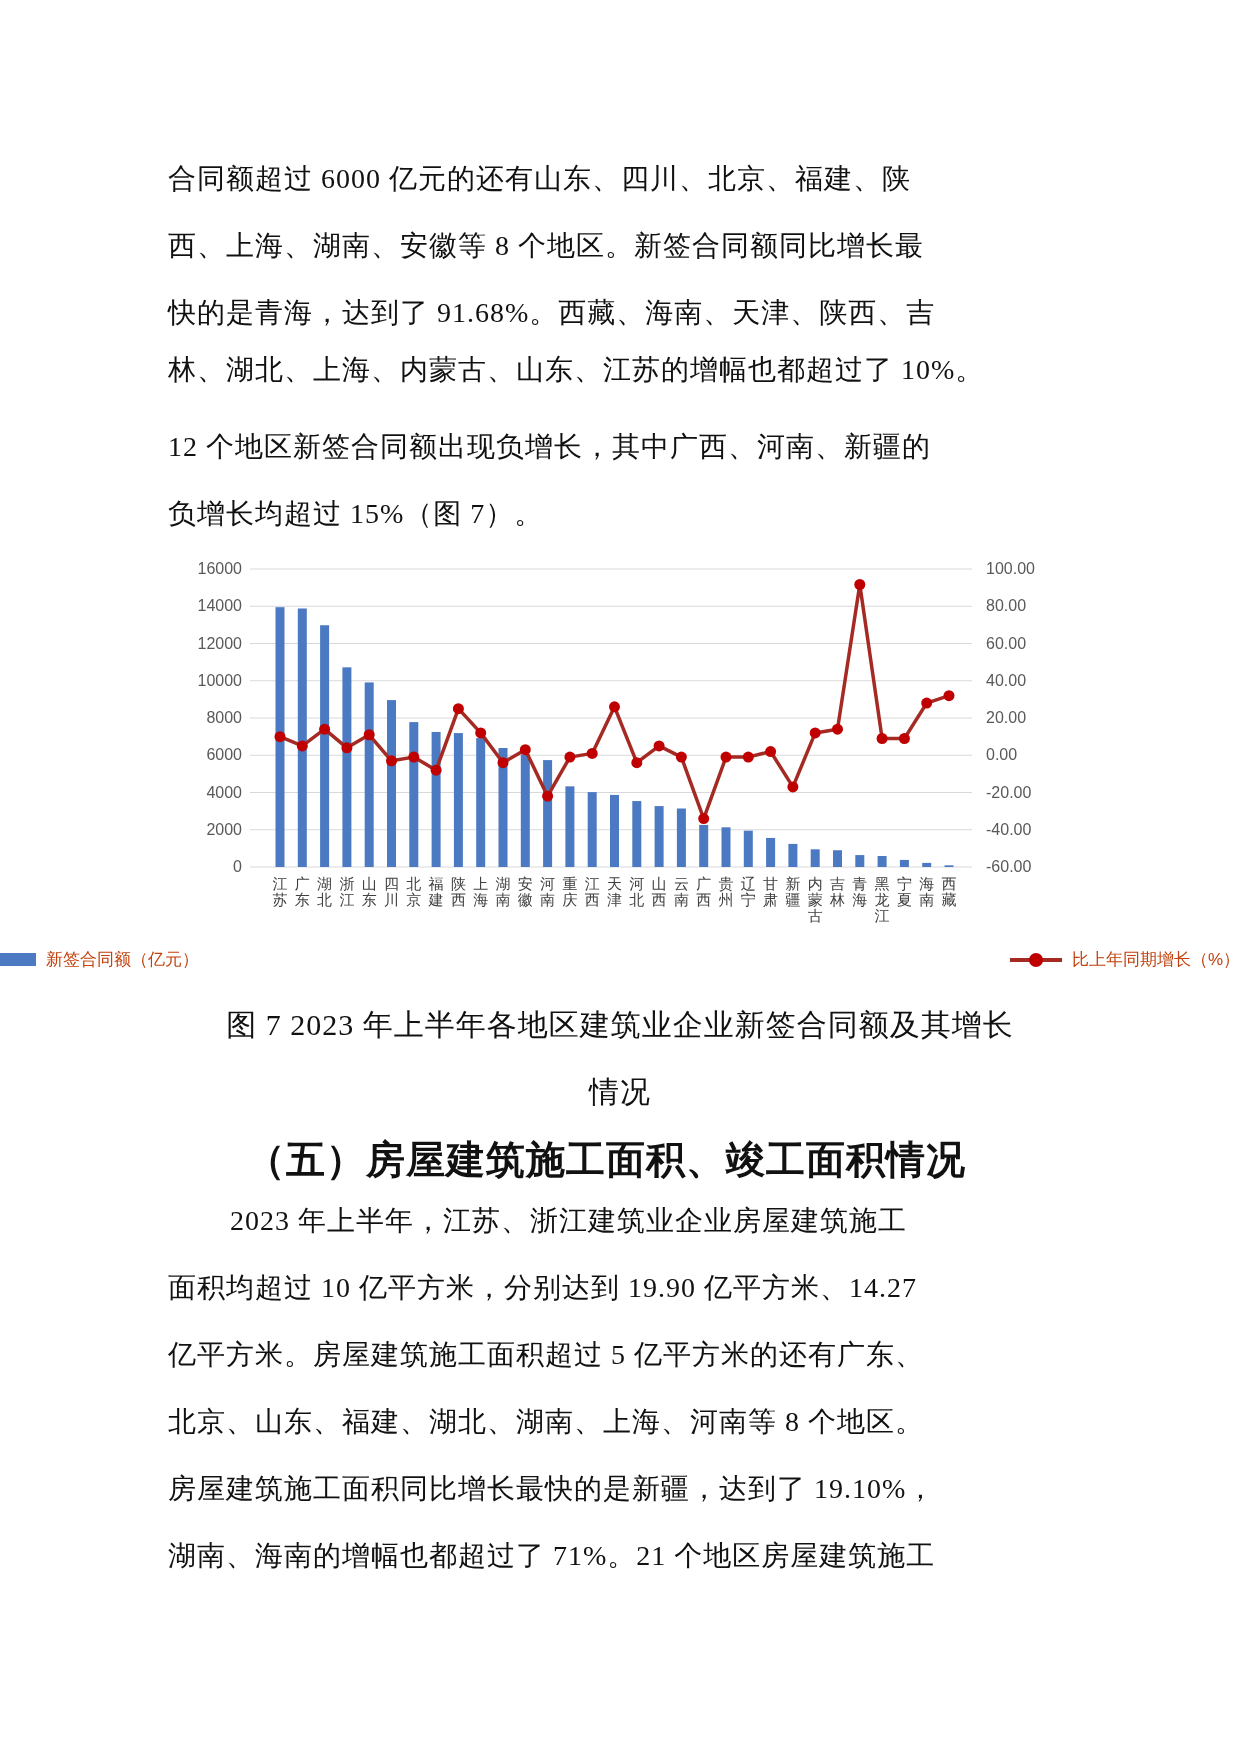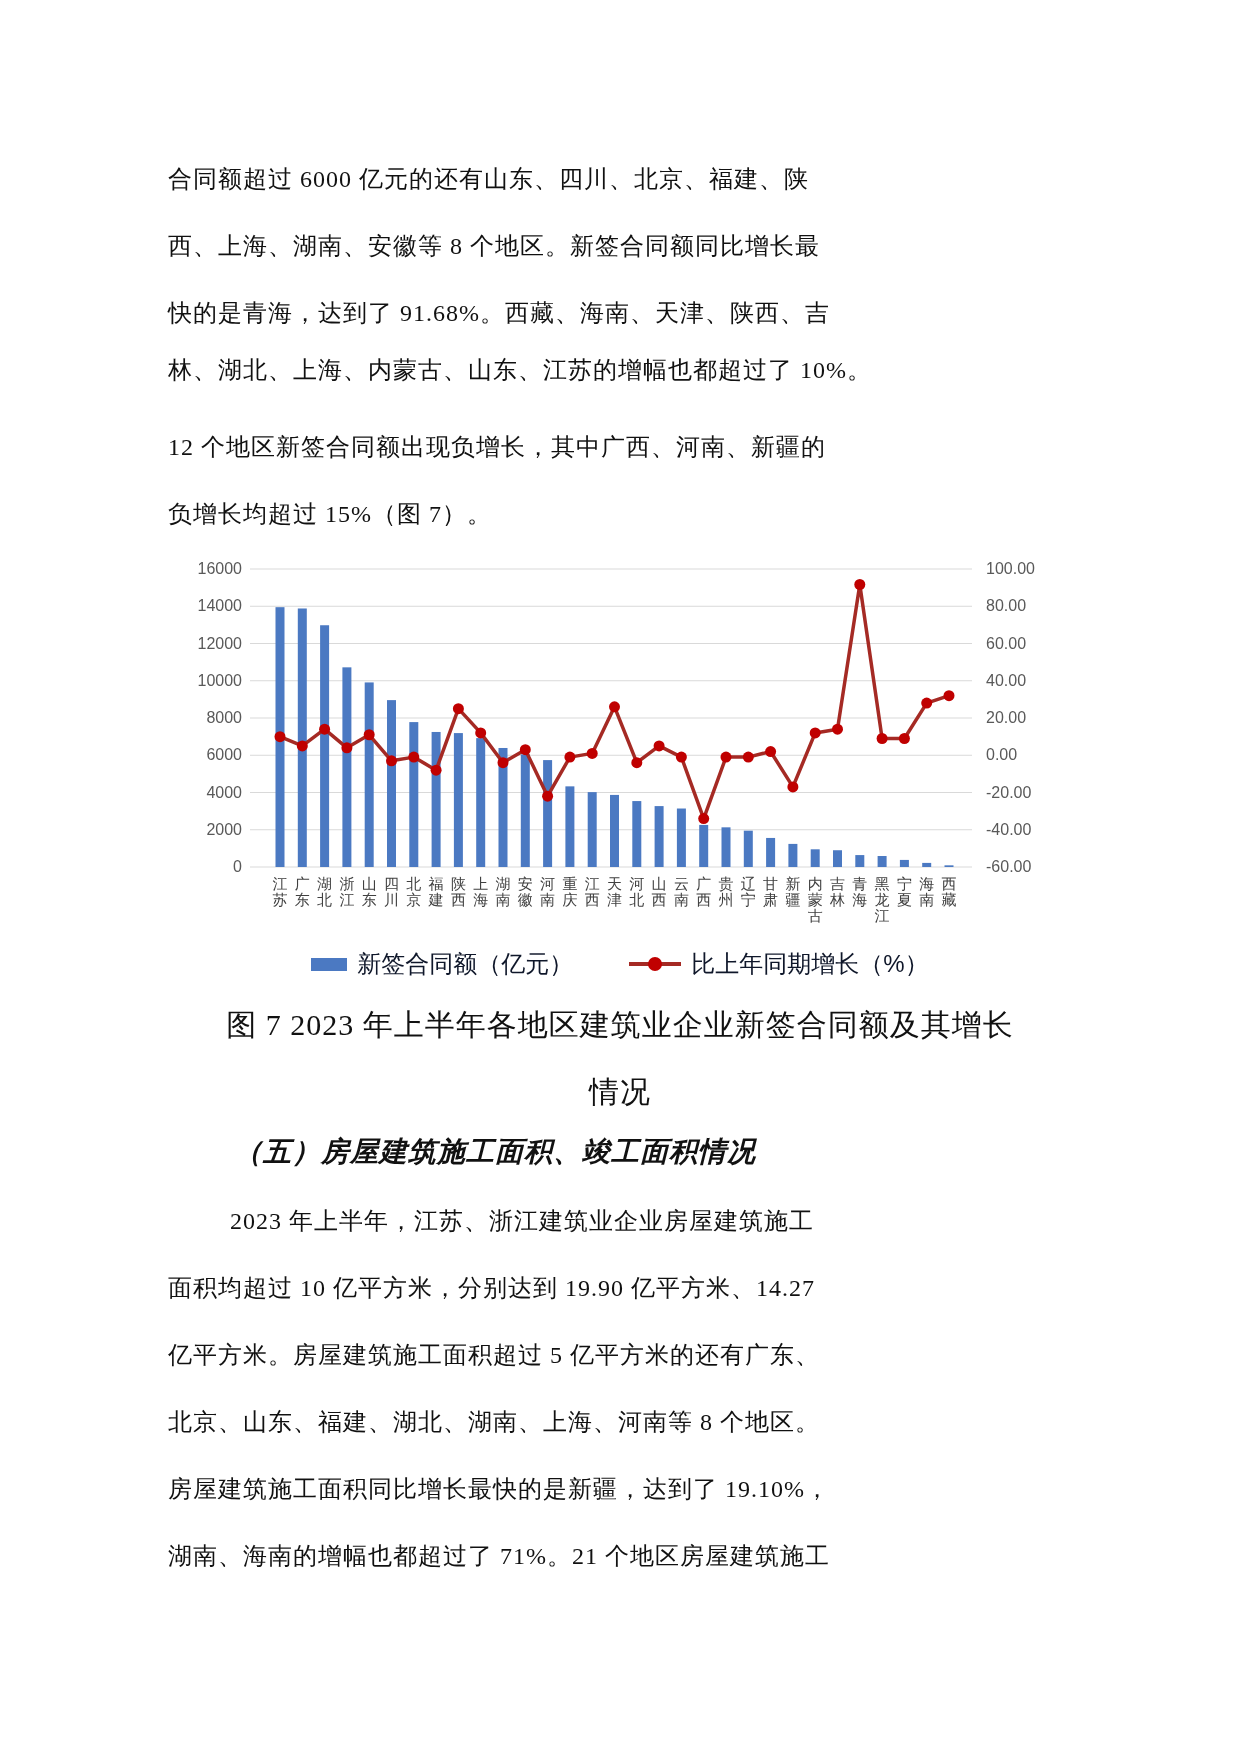--- a/index.html
+++ b/index.html
@@ -3,38 +3,38 @@
 <meta charset="utf-8">
 <style>
   html,body{margin:0;padding:0;}
   body{
     width:1240px;height:1754px;position:relative;background:#ffffff;
     font-family:"Liberation Serif","DejaVu Serif",serif;color:#111;
     overflow:hidden;
   }
   .bodyline{
     position:absolute;left:168px;width:915px;
-    font-size:24px;line-height:38px;letter-spacing:1px;white-space:nowrap;
+    font-size:28px;line-height:38px;letter-spacing:1px;white-space:nowrap;
   }
   .indent1{ text-indent:62px; }
   .caption{
     position:absolute;left:0;width:1240px;text-align:center;
     font-size:30px;letter-spacing:1px;white-space:nowrap;
   }
   .heading{
-    position:absolute;left:234px;font-size:28px;font-weight:bold;
-    letter-spacing:1px;white-space:nowrap;font-style:italic;
+    position:absolute;left:246px;font-size:39px;font-weight:bold;
+    letter-spacing:1px;white-space:nowrap;
   }
   #chart-wrap{position:absolute;left:150px;top:545px;width:940px;height:420px;}
   #chart-svg{display:block;}
   .legend{
     position:absolute;left:0;top:948px;width:1240px;
-    display:flex;justify-content:center;align-items:center;gap:56px;
+    display:flex;justify-content:space-between;align-items:center;gap:56px;
     font-family:"Liberation Sans","DejaVu Sans",sans-serif;
-    font-size:24px;color:#0f172a;
+    font-size:17px;color:#c2410c;
   }
   .legend-item{display:flex;align-items:center;gap:10px;}
   .legend-swatch-bar{display:inline-block;width:36px;height:13px;}
   .legend-swatch-line{display:inline-block;position:relative;width:52px;height:4px;}
   .legend-swatch-line .dot{
     position:absolute;left:50%;top:50%;width:14px;height:14px;border-radius:50%;
     transform:translate(-50%,-50%);
   }
 </style>
 </head>

